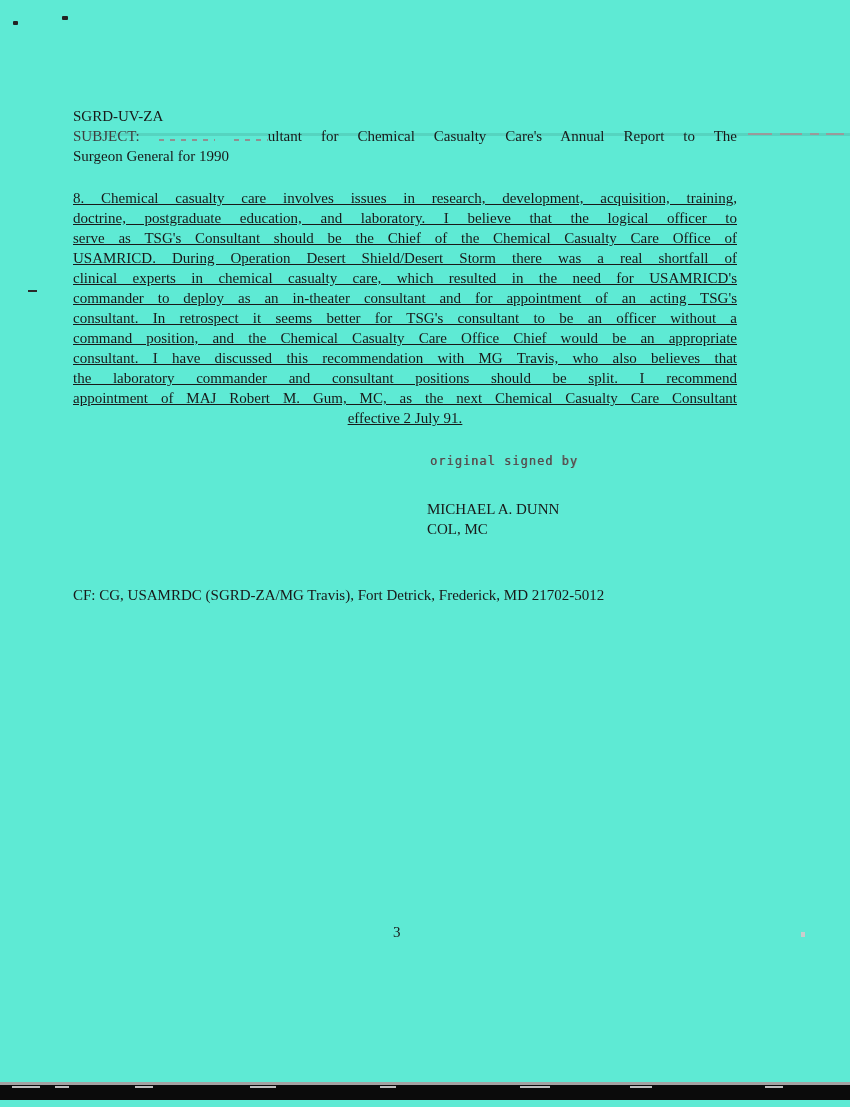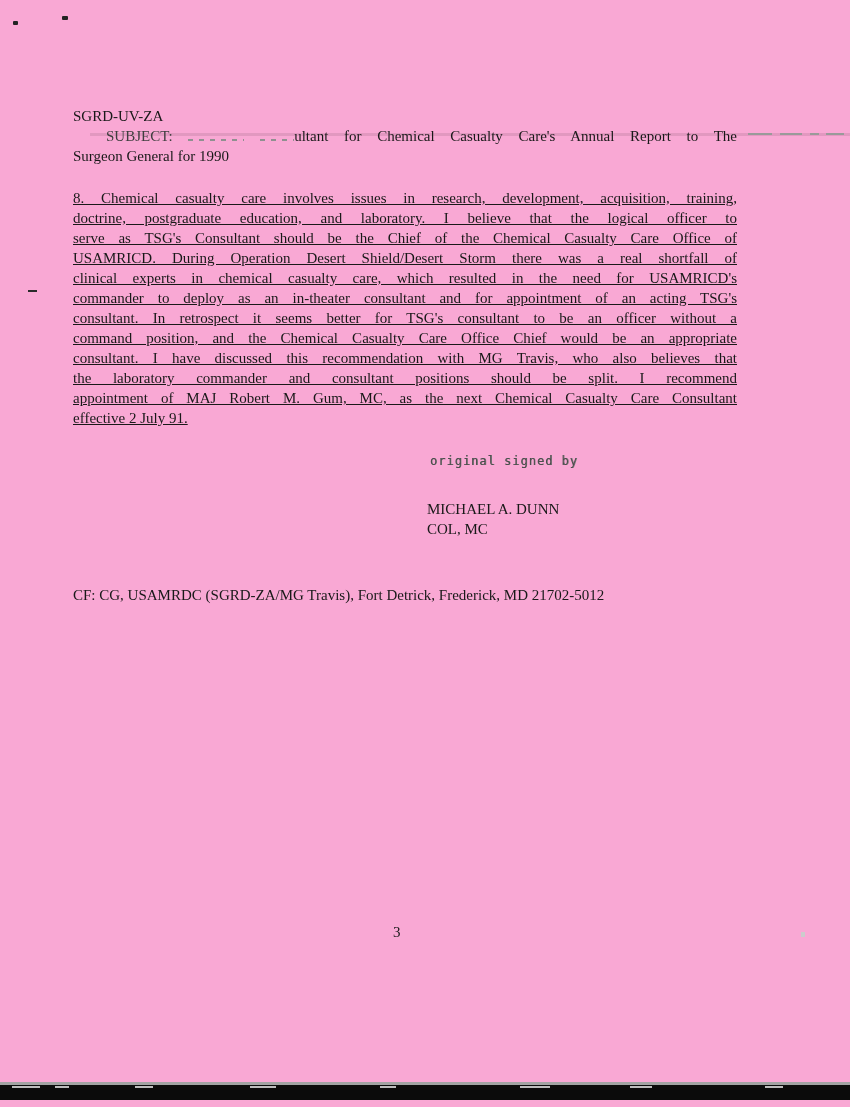--- a/index.html
+++ b/index.html
@@ -1,33 +1,33 @@
 <!DOCTYPE html>
 <html><head>
 <meta charset="utf-8">
 <style>
   html,body{margin:0;padding:0;background:#ffffff;}
   .page{
-    position:relative;width:850px;height:1107px;background:#f9a8d4;overflow:hidden;
+    position:relative;width:850px;height:1107px;background:#5eead4;overflow:hidden;
     font-family:"Liberation Serif", serif;color:#191919;
   }
   .abs{position:absolute;}
   .doc{font-size:15px;line-height:20px;}
   .header-block{left:73px;top:106px;width:664px;}
   .subject-line{text-align:justify;text-align-last:justify;position:relative;}
-  .subject-label{color:#3e3e3e;margin-left:33px;}
+  .subject-label{color:#3e3e3e;}
   .fade-dash{
     display:inline-block;height:10px;vertical-align:baseline;
     background-image:repeating-linear-gradient(90deg,#909090 0 5px,transparent 5px 11px);
     background-size:100% 2px;background-position:0 100%;background-repeat:no-repeat;
   }
   .fd1{width:56px;} .fd2{width:34px;}
   .body-block{left:73px;top:188px;width:664px;text-decoration:underline;}
   .jline{text-align:justify;text-align-last:justify;}
-  .lline{text-align:left;}
+  .lline{text-align:center;}
   .stamp{
     left:430px;top:454px;width:170px;
     font-family:"DejaVu Sans Mono", monospace;font-size:12px;color:#4d4d4d;
     letter-spacing:1px;white-space:nowrap;text-shadow:0.6px 0 0 #7a7a7a;
     transform:scaleY(0.95);
   }
   .sig-block{left:427px;top:486px;width:280px;margin-top:13px;}
   .cf-line{left:73px;top:585px;width:700px;white-space:nowrap;}
   .page-number{left:393px;top:924px;font-size:15px;}
   .speck{background:#232323;border-radius:1px;}

